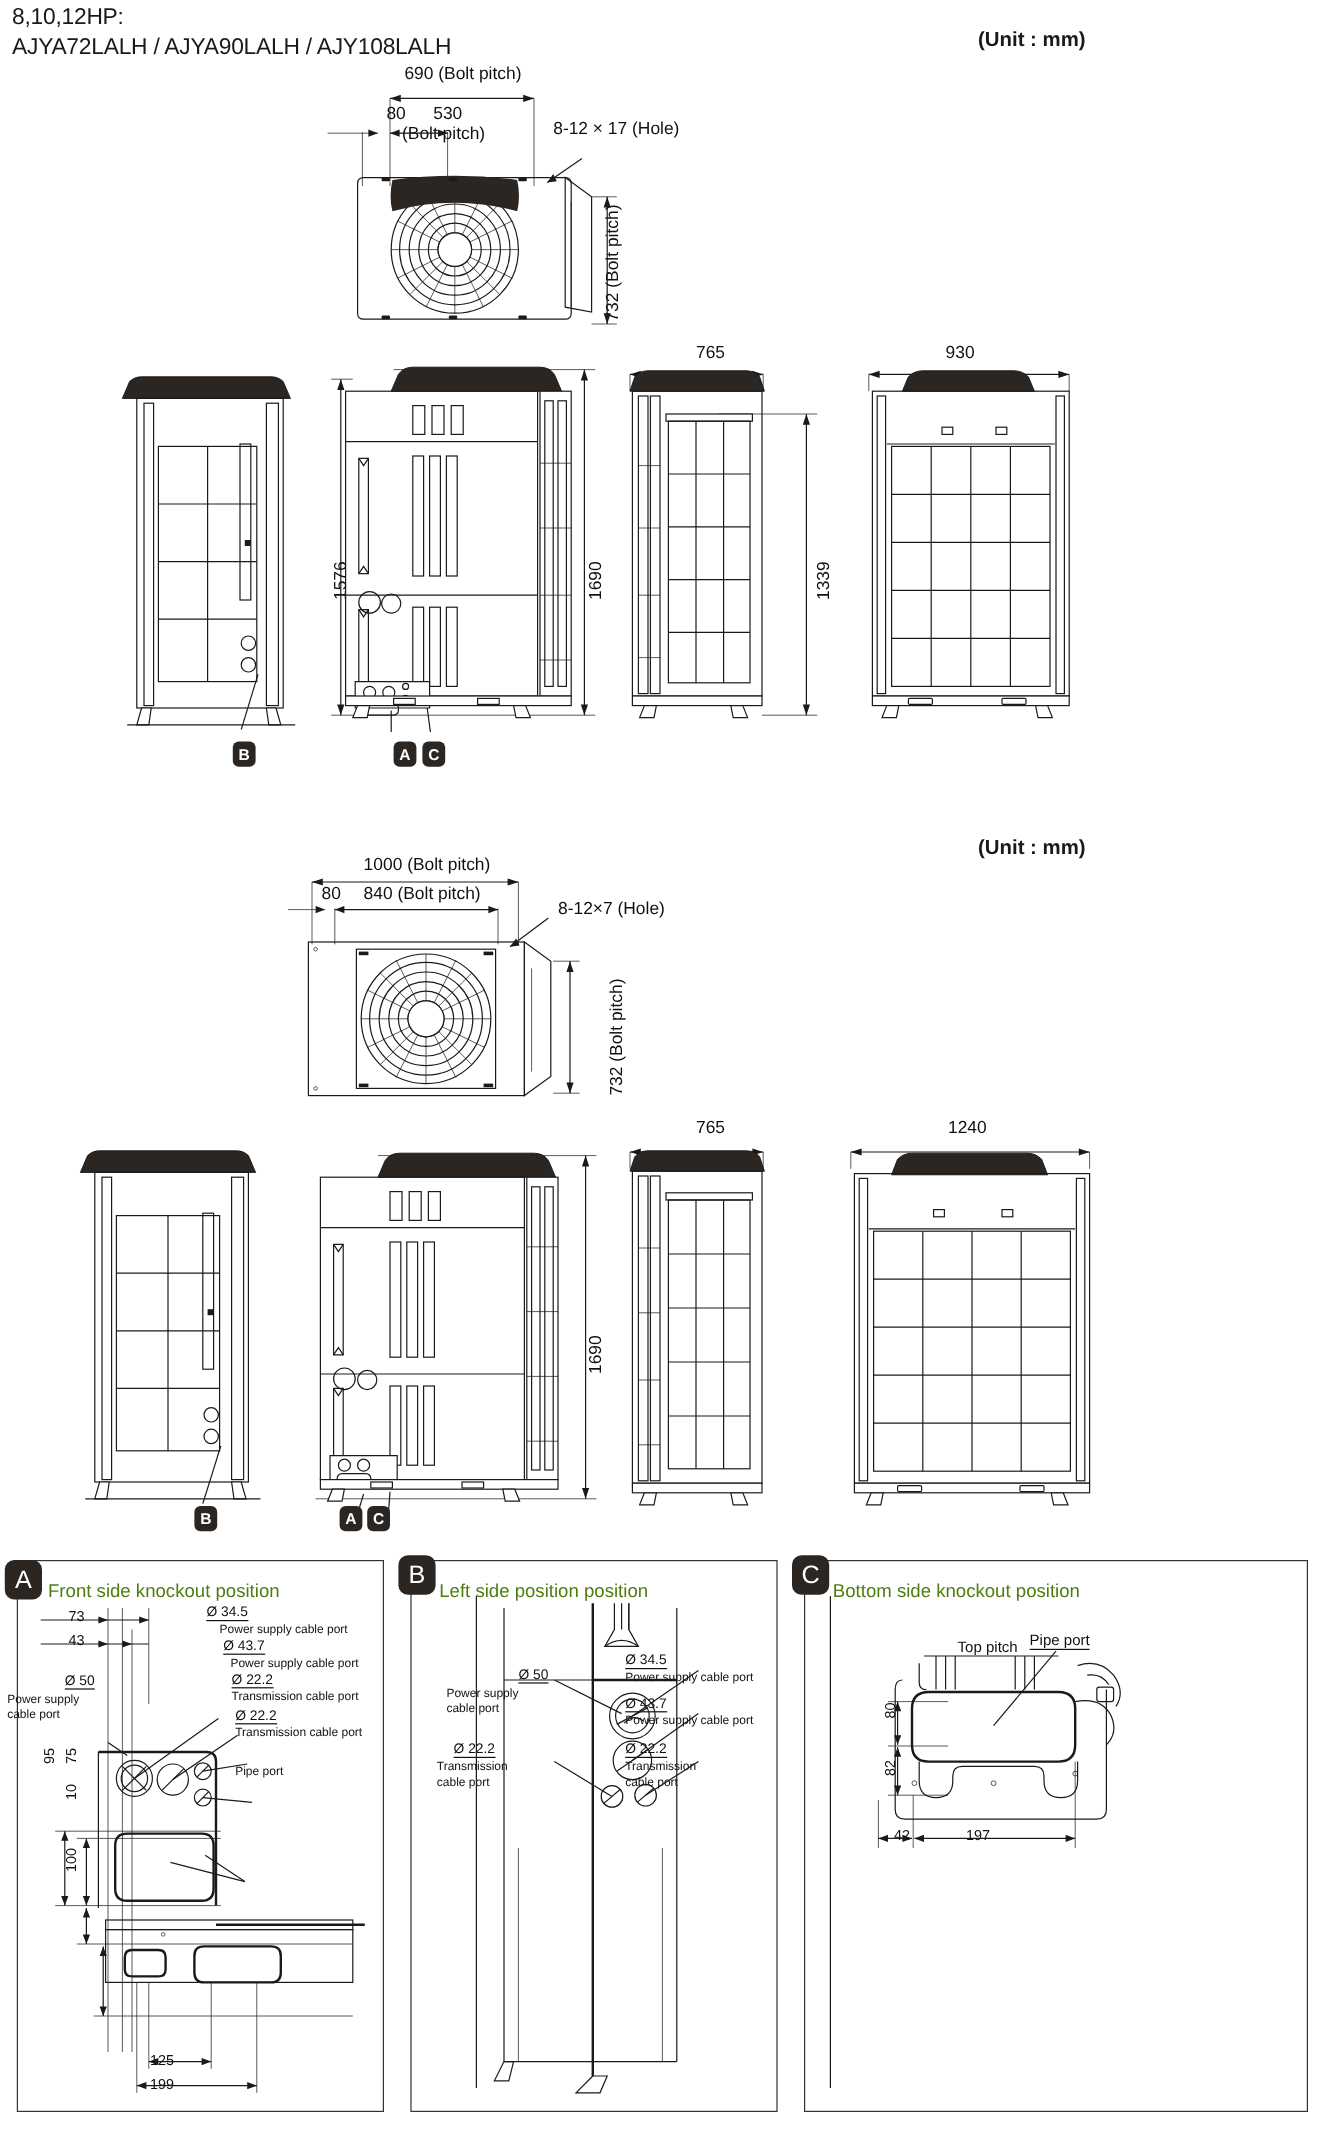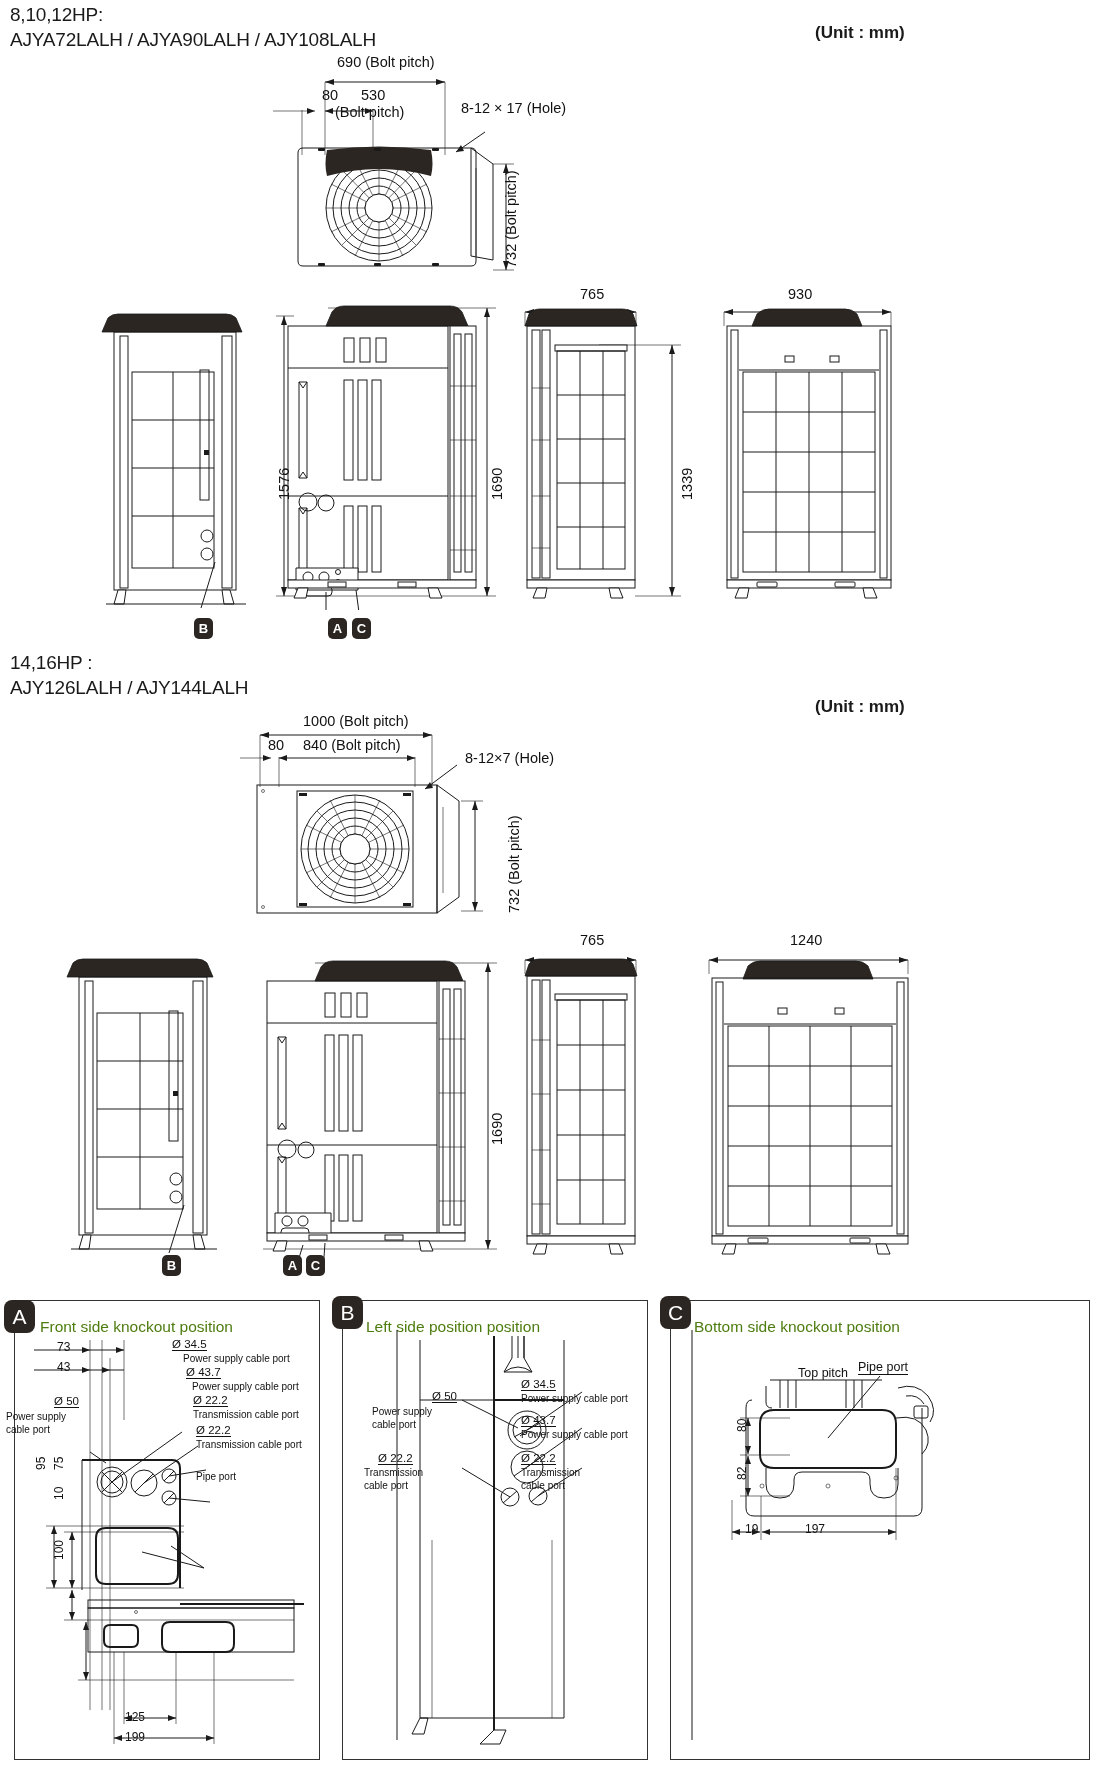--- a/index.html
+++ b/index.html
@@ -353,22 +353,20 @@
       <path d="M158 288 l4 10 h-12 l-2 -10 z" fill="#fff"></path>
       <rect x="42" y="282" width="20" height="5" rx="1"></rect>
       <rect x="120" y="282" width="20" height="5" rx="1"></rect>
     </g>
   </svg>
 
   <div class="abs badge" style="left:194px; top:618px;">B</div>
   <div class="abs badge" style="left:328px; top:618px;">A</div>
   <div class="abs badge" style="left:352px; top:618px;">C</div>
 
-  <div class="abs sec-title" style="left:10px; top:650px;">14,16HP :
-AJY126LALH / AJY144LALH</div>
   <div class="abs unit-label" style="left:815px; top:697px;">(Unit : mm)</div>
 
   <div class="abs dim" style="left:303px; top:713px;">1000 (Bolt pitch)</div>
   <div class="abs dim" style="left:268px; top:737px;">80</div>
   <div class="abs dim" style="left:303px; top:737px;">840 (Bolt pitch)</div>
   <div class="abs dim" style="left:465px; top:750px;">8-12×7 (Hole)</div>
   <div class="abs dim vert" style="left:506px; top:913px;">732 (Bolt pitch)</div>
 
   <svg class="abs" style="left:235px; top:715px;" width="300" height="215">
     <g class="st-t">
@@ -815,21 +813,21 @@
 
   <div class="abs panel" style="left:670px; top:1300px; width:420px; height:460px;"></div>
   <div class="abs badge-lg" style="left:660px; top:1296px;">C</div>
   <div class="abs panel-title" style="left:694px; top:1318px;">Bottom side knockout position</div>
 
   <div class="abs lead" style="left:798px; top:1367px; font-size:12.5px;">Top pitch</div>
   <div class="abs lead-u" style="left:858px; top:1360px; font-size:12.5px;">Pipe port</div>
 
   <div class="abs dim-sm vert" style="left:735px; top:1432px;">80</div>
   <div class="abs dim-sm vert" style="left:735px; top:1480px;">82</div>
-  <div class="abs dim-sm" style="left:745px; top:1522px;">19</div>
+  <div class="abs dim-sm" style="left:745px; top:1522px;">42</div>
   <div class="abs dim-sm" style="left:805px; top:1522px;">197</div>
 
   <svg class="abs" style="left:670px; top:1300px;" width="420" height="460">
     <line class="st" x1="22" y1="30" x2="22" y2="440"></line>
 
     <g class="st">
       <path d="M96 86 v16 q0 6 6 6"></path>
       <path d="M100 80 h112"></path>
       <line x1="110" y1="80" x2="110" y2="108"></line>
       <line x1="118" y1="80" x2="118" y2="108"></line>

